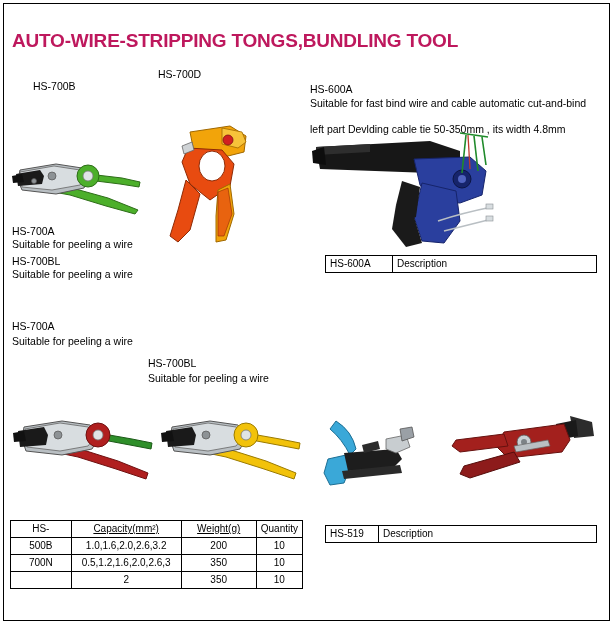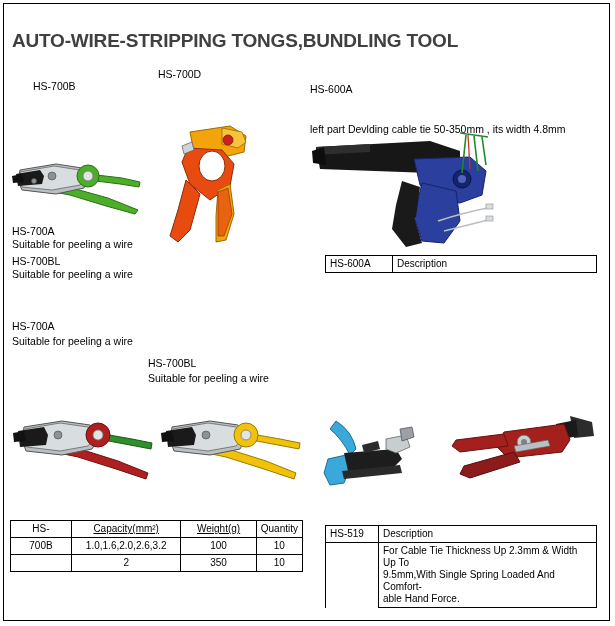--- a/index.html
+++ b/index.html
@@ -26,21 +26,21 @@
     border: 1px solid #000000;
     box-sizing: border-box;
   }
   .title {
     position: absolute;
     left: 12px;
     top: 30px;
     font-size: 19px;
     font-weight: bold;
     letter-spacing: -0.2px;
-    color: #404040;
+    color: #be185d;
     white-space: nowrap;
   }
   .lbl {
     position: absolute;
     font-size: 10.5px;
     color: #000000;
     line-height: 13px;
     white-space: pre;
   }
   
@@ -67,20 +67,21 @@
 
 <div id="page">
   <div class="page-border"></div>
 
   <div class="title">AUTO-WIRE-STRIPPING TONGS,BUNDLING TOOL</div>
 
   <div class="lbl" style="left:12px; top:80px;padding-left:21px;">HS-700B</div>
   <div class="lbl" style="left:158px; top:68px;">HS-700D</div>
 
   <div class="lbl" style="left:310px; top:83px;">HS-600A</div>
+  <div class="lbl" style="left:310px; top:97px;">Suitable for fast bind wire and cable automatic cut-and-bind</div>
   <div class="lbl" style="left:310px; top:123px;">left part Devlding cable tie 50-350mm , its width 4.8mm</div>
 
   <div class="lbl" style="left:12px; top:225px;">HS-700A</div>
   <div class="lbl" style="left:12px; top:238px;">Suitable for peeling a wire</div>
   <div class="lbl" style="left:12px; top:255px;">HS-700BL</div>
   <div class="lbl" style="left:12px; top:268px;">Suitable for peeling a wire</div>
 
   <div class="lbl" style="left:12px; top:320px;">HS-700A</div>
   <div class="lbl" style="left:12px; top:335px;">Suitable for peeling a wire</div>
 
@@ -250,41 +251,41 @@
       <path d="M62 36 L96 30 L98 36 L64 42 Z" fill="#b9bfc3" stroke="#666" stroke-width="0.7"></path>
     </svg>
   </div>
 
   <table class="grid" style="left:325px; top:525px; width:272px;">
     <tbody>
         <tr>
       <td style="width:44px;">HS-519</td>
       <td>Description</td>
     </tr>
-    <tr>
-      <td style="border-right:none; border-bottom:none;"></td>
-      <td style="white-space:pre-line;">For Cable Tie Thickness Up 2.3mm &amp; Width Up To
-9.5mm,With Single Spring Loaded And Comfort-
-able Hand Force.</td>
-    </tr>
   </tbody>
     </table>
 
   <table class="grid" style="left:10px; top:520px; width:293px; text-align:center;">
     <tbody>
         <tr>
       <td style="width:54px;">HS-</td>
       <td style="width:102px;text-decoration:underline;">Capacity(mm²)</td>
       <td style="width:68px;text-decoration:underline;">Weight(g)</td>
       <td>Quantity</td>
     </tr>
     <tr>
-      <td>700B</td>
+      <td>500B</td>
       <td>1.0,1.6,2.0,2.6,3.2</td>
-      <td>100</td>
+      <td>200</td>
+      <td>10</td>
+    </tr>
+    <tr>
+      <td>700N</td>
+      <td>0.5,1.2,1.6,2.0,2.6,3</td>
+      <td>350</td>
       <td>10</td>
     </tr>
     <tr>
       <td></td>
       <td>2</td>
       <td>350</td>
       <td>10</td>
     </tr>
   </tbody>
     </table>

